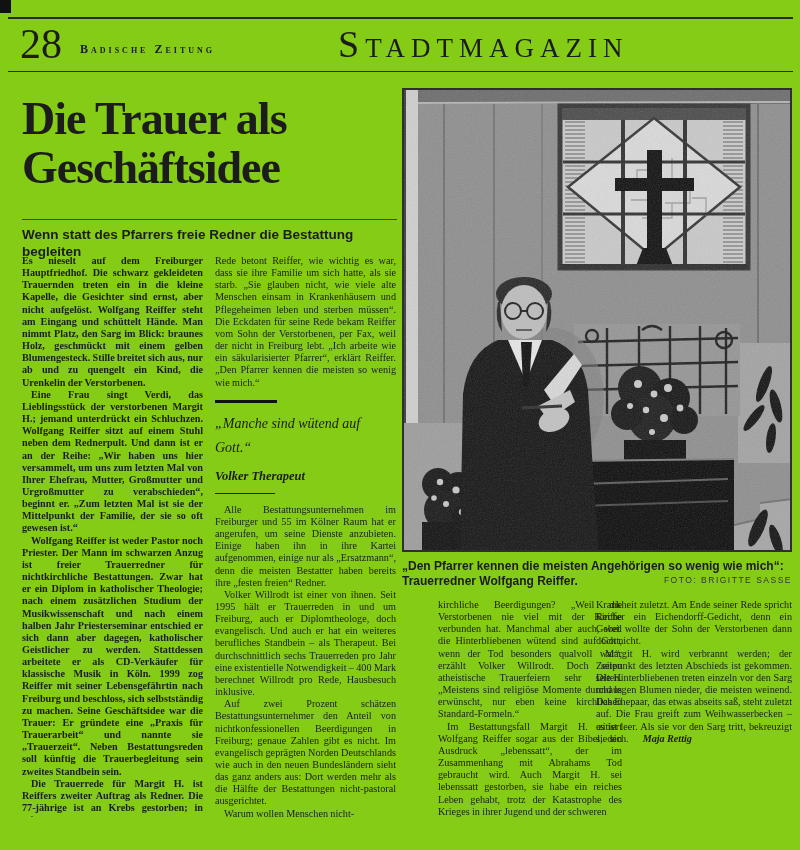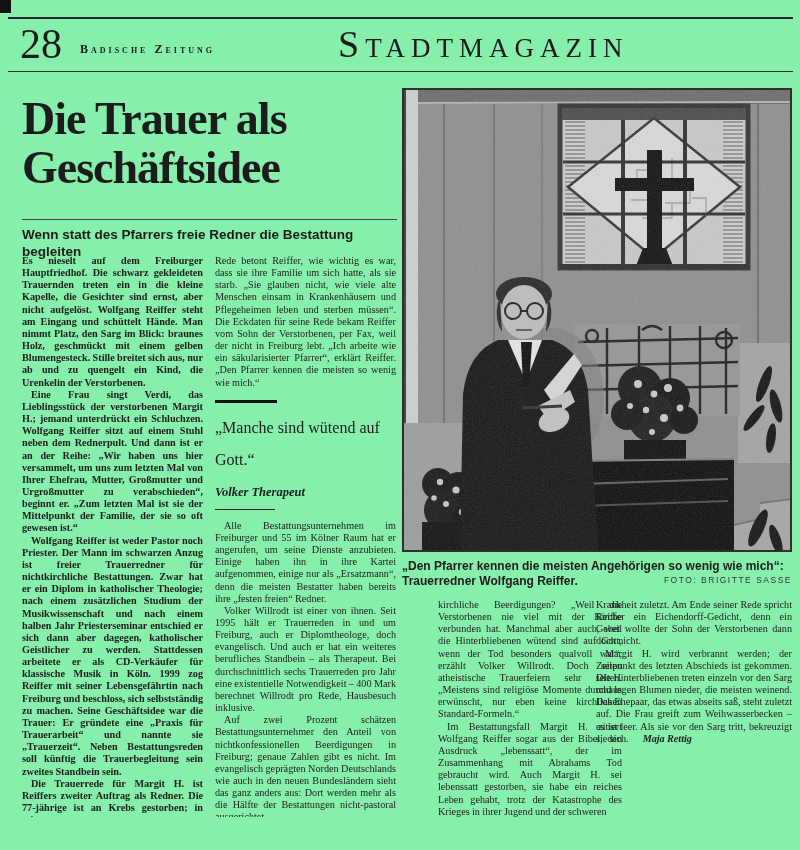--- a/index.html
+++ b/index.html
@@ -1,19 +1,19 @@
 <!DOCTYPE html>
 <html lang="de"><head>
 <meta charset="utf-8">
 <style>
   * { margin:0; padding:0; box-sizing:border-box; }
   html,body { background:#e8e8e6; }
   #page {
     position:relative; width:800px; height:850px;
-    background:#86efac; color:#1c1c1c; overflow:hidden;
+    background:#84cc16; color:#1c1c1c; overflow:hidden;
     font-family:"Liberation Serif", serif;
   }
   .abs { position:absolute; }
 
   
   #corner-square { left:0; top:0; width:11px; height:13px; background:#111; }
   .page-rule { left:8px; width:785px; background:#2a2a2a; }
   #rule-top { top:17px; height:2px; }
   #rule-masthead { top:71px; height:1px; }
   #page-number { left:20px; top:22px; font-size:42px; line-height:44px; font-weight:400; }
@@ -49,21 +49,21 @@
     hyphens:auto; -webkit-hyphens:auto; word-spacing:-0.2px;
   }
   .p.indent { text-indent:9px; }
   .byline { font-weight:700; font-style:italic; white-space:nowrap; padding-left:14px; }
 
   
   #pullquote { margin:11px 0 10px 0; }
   .pq-rule-top { width:62px; height:3px; background:#111; margin-bottom:9px; }
   .pq-rule-bottom { width:60px; height:1px; background:#222; margin-top:9px; }
   #pullquote-text {
-    font-size:16px; line-height:32px; font-weight:500;
+    font-size:14px; line-height:24px; font-style:italic; font-weight:500;
   }
   #pullquote-attribution {
     margin-top:9px; font-size:12.5px; font-weight:700; font-style:italic;
   }
 
   
   #photo-frame { left:402px; top:88px; width:390px; height:464px; }
   #photo-caption {
     left:402px; top:559px; width:390px;
     font-family:"Liberation Sans", sans-serif;

